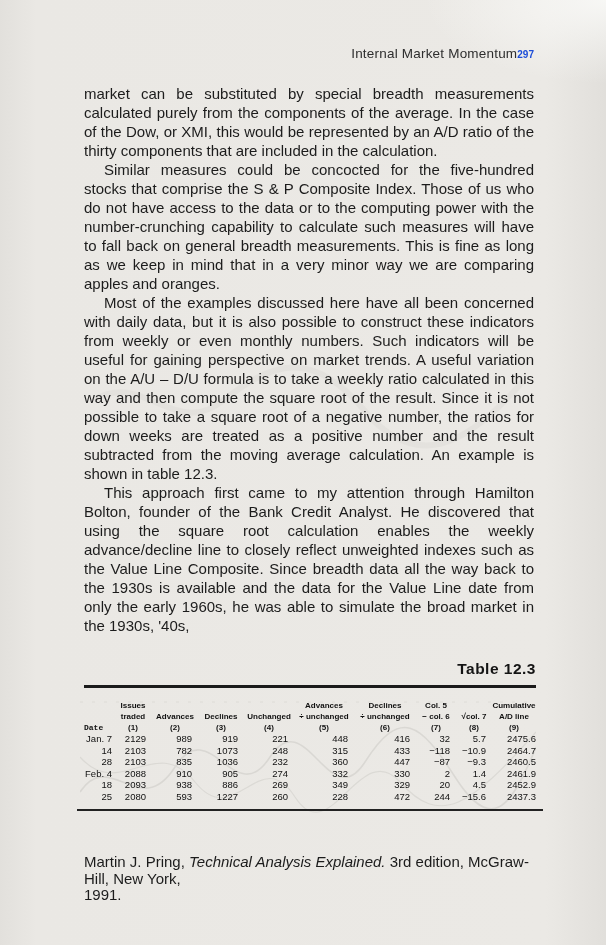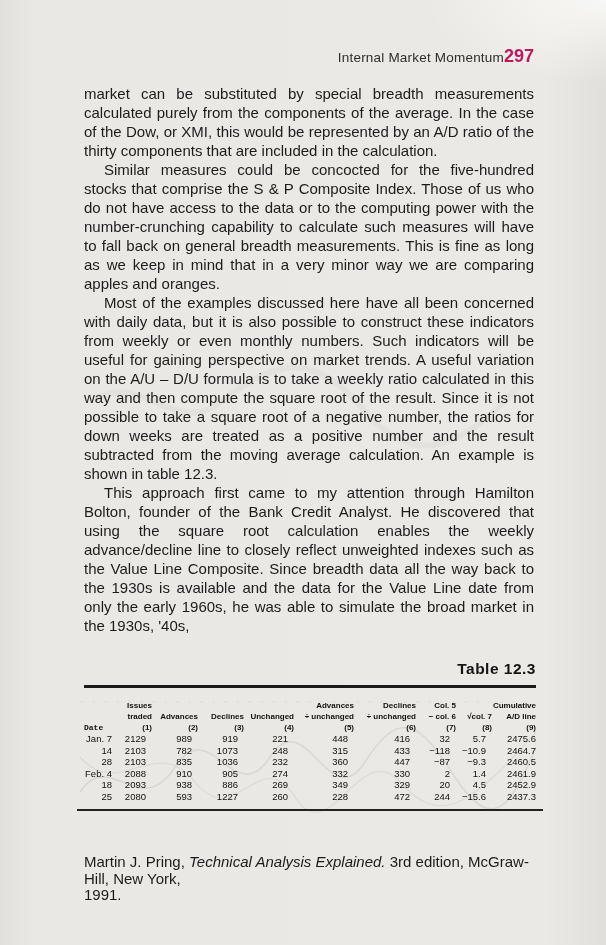--- a/index.html
+++ b/index.html
@@ -11,35 +11,35 @@
       linear-gradient(90deg,#e2e0dc 0%,#eae8e4 6%,#ebe9e5 90%,#e1dfdb 100%),
       #e9e7e3;
     color:#1e1e1e;
   }
   .artifact{position:absolute;pointer-events:none;}
   .running-head{
     position:absolute;left:84px;top:46px;width:450px;
     display:flex;justify-content:flex-end;align-items:baseline;
   }
   .running-title{font-size:13.5px;color:#2e2e2e;letter-spacing:.2px;}
-  .page-number{font-size:18px;font-weight:bold;color:#be185d;}
+  .page-number{font-size:10px;font-weight:bold;color:#1d4ed8;}
   .body-text{
     position:absolute;left:84px;top:84px;width:450px;
     font-size:15px;line-height:19px;text-align:justify;color:#1c1c1c;
   }
   .body-text p{margin:0;}
   .body-text p.indent{text-indent:20px;}
   .table-block{position:absolute;left:84px;top:660px;width:452px;}
   .table-title{font-size:15.5px;font-weight:bold;letter-spacing:.5px;color:#141414;text-align:right;}
   .rule-top{height:3px;background:#1b1b1b;margin-top:7px;}
   table.data{
     table-layout:fixed;border-collapse:collapse;width:452px;margin-top:12px;
   }
   table.data th{
-    font-size:8px;font-weight:bold;line-height:11px;text-align:right;
+    font-size:8px;font-weight:bold;line-height:11px;text-align:center;
     white-space:nowrap;padding:0;color:#111;vertical-align:bottom;
   }
   table.data td{
     font-size:9.5px;line-height:11.5px;text-align:right;padding:0 6px 0 0;
     white-space:nowrap;color:#101010;
   }
   table.data th.c-date{text-align:left;font-family:Liberation Mono, monospace;}
   table.data td.c-date{padding-right:2px;}
   table.data td:last-child{padding-right:0;}
   .rule-bottom{height:1.5px;background:#222;margin-top:7px;margin-left:-7px;width:466px;}

